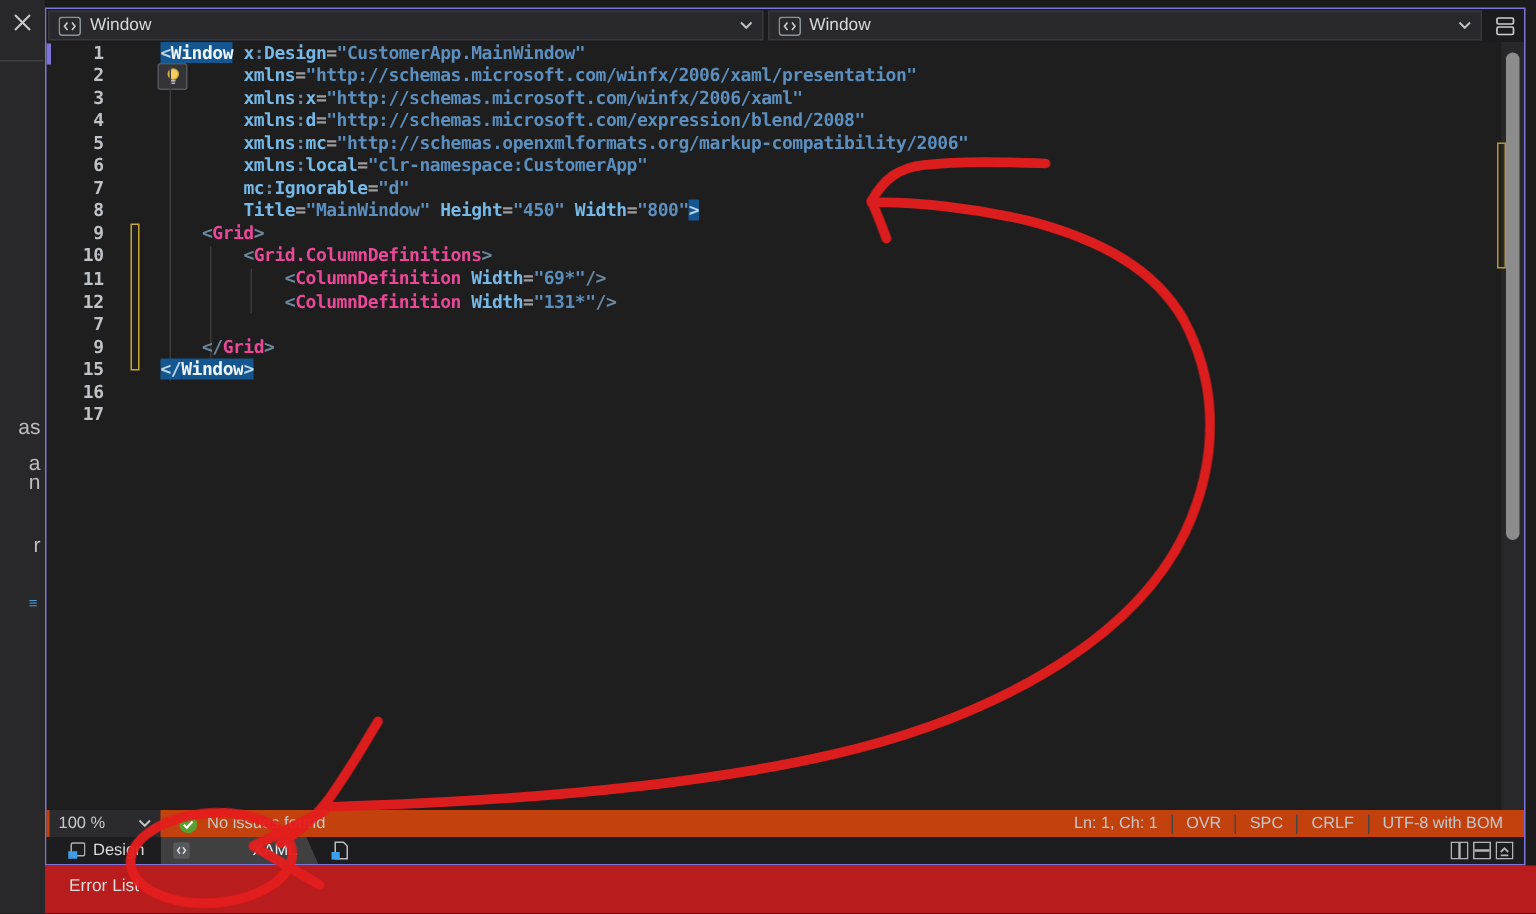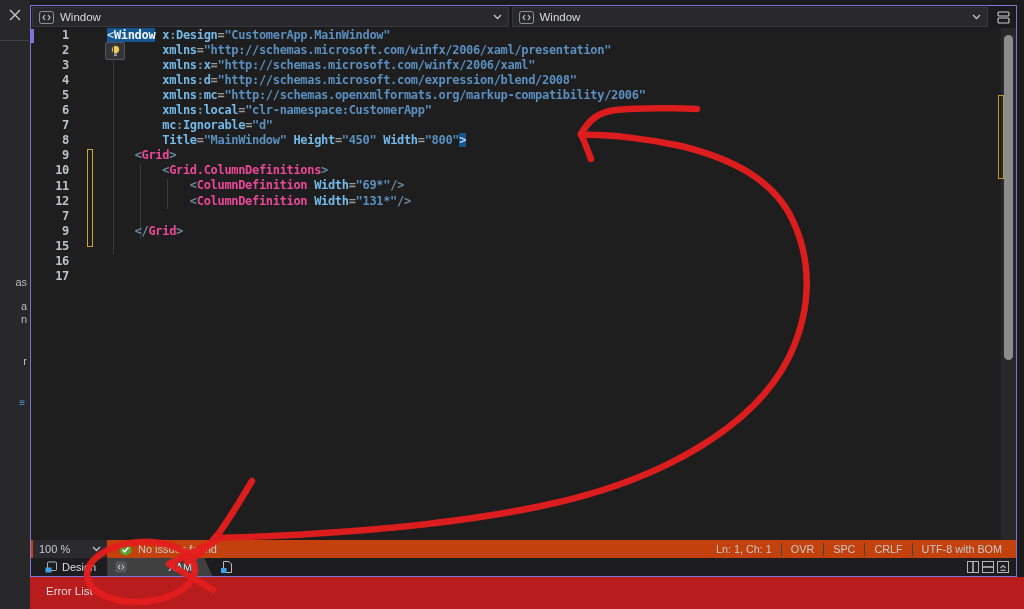--- a/index.html
+++ b/index.html
@@ -4,21 +4,21 @@
 <style>
   html,body{margin:0;padding:0;}
   body{
     width:1024px;height:609px;overflow:hidden;position:relative;
     background:#1B1B1C;font-family:"Liberation Sans",sans-serif;
     -webkit-font-smoothing:antialiased;
   }
   
   .left-rail{position:absolute;left:0;top:0;width:30px;height:609px;background:#28282A;}
   .rail-divider{position:absolute;left:0;top:40px;width:29px;height:1px;background:#3F3F46;}
-  .rail-frag{position:absolute;right:3px;color:#BDBDBD;font-size:11px;}
+  .rail-frag{position:absolute;right:3px;color:#BDBDBD;font-size:14px;}
   .rail-glyph{position:absolute;right:5px;color:#4E9CD6;font-size:10px;}
   .close-x{position:absolute;left:8px;top:8px;width:14px;height:14px;cursor:pointer;}
   
   .pane{position:absolute;left:30px;top:5px;width:987px;height:572px;box-sizing:border-box;
         border:1px solid #7C74D8;background:#1E1E1E;}
   
   .navbar{position:absolute;left:0;top:0;width:985px;height:22px;background:#1B1B1D;
           display:flex;align-items:stretch;}
   .nav-combo{flex:1;margin:1px 2px 1px 1px;background:#29292D;border:1px solid #37373C;
              display:flex;align-items:center;padding:0 6px;cursor:pointer;}
@@ -166,20 +166,21 @@
         <div class="code-line"><span class="tk-t">        </span><span class="tk-a">xmlns</span><span class="tk-d">:</span><span class="tk-a">mc</span><span class="tk-eq">=</span><span class="tk-v">"http://schemas.openxmlformats.org/markup-compatibility/2006"</span></div>
         <div class="code-line"><span class="tk-t">        </span><span class="tk-a">xmlns</span><span class="tk-d">:</span><span class="tk-a">local</span><span class="tk-eq">=</span><span class="tk-v">"clr-namespace:CustomerApp"</span></div>
         <div class="code-line"><span class="tk-t">        </span><span class="tk-a">mc</span><span class="tk-d">:</span><span class="tk-a">Ignorable</span><span class="tk-eq">=</span><span class="tk-v">"d"</span></div>
         <div class="code-line"><span class="tk-t">        </span><span class="tk-a">Title</span><span class="tk-eq">=</span><span class="tk-v">"MainWindow"</span><span class="tk-t"> </span><span class="tk-a">Height</span><span class="tk-eq">=</span><span class="tk-v">"450"</span><span class="tk-t"> </span><span class="tk-a">Width</span><span class="tk-eq">=</span><span class="tk-v">"800"</span><span class="tk-hd">&gt;</span></div>
         <div class="code-line"><span class="tk-t">    </span><span class="tk-d">&lt;</span><span class="tk-e">Grid</span><span class="tk-d">&gt;</span></div>
         <div class="code-line"><span class="tk-t">        </span><span class="tk-d">&lt;</span><span class="tk-e">Grid.ColumnDefinitions</span><span class="tk-d">&gt;</span></div>
         <div class="code-line"><span class="tk-t">            </span><span class="tk-d">&lt;</span><span class="tk-e">ColumnDefinition</span><span class="tk-t"> </span><span class="tk-a">Width</span><span class="tk-eq">=</span><span class="tk-v">"69*"</span><span class="tk-d">/&gt;</span></div>
         <div class="code-line"><span class="tk-t">            </span><span class="tk-d">&lt;</span><span class="tk-e">ColumnDefinition</span><span class="tk-t"> </span><span class="tk-a">Width</span><span class="tk-eq">=</span><span class="tk-v">"131*"</span><span class="tk-d">/&gt;</span></div>
         <div class="code-line"></div>
         <div class="code-line"><span class="tk-t">    </span><span class="tk-d">&lt;/</span><span class="tk-e">Grid</span><span class="tk-d">&gt;</span></div>
+        <div class="code-line"><span class="tk-hd">&lt;/</span><span class="tk-he">Window</span><span class="tk-hd">&gt;</span></div>
         <div class="code-line"></div>
       </div>
   </div>
 
   <div class="sb-track"></div>
   <div class="sb-thumb"></div>
   <div class="sb-mark"></div>
 
   <div class="status-strip">
     <div class="zoom-combo">

